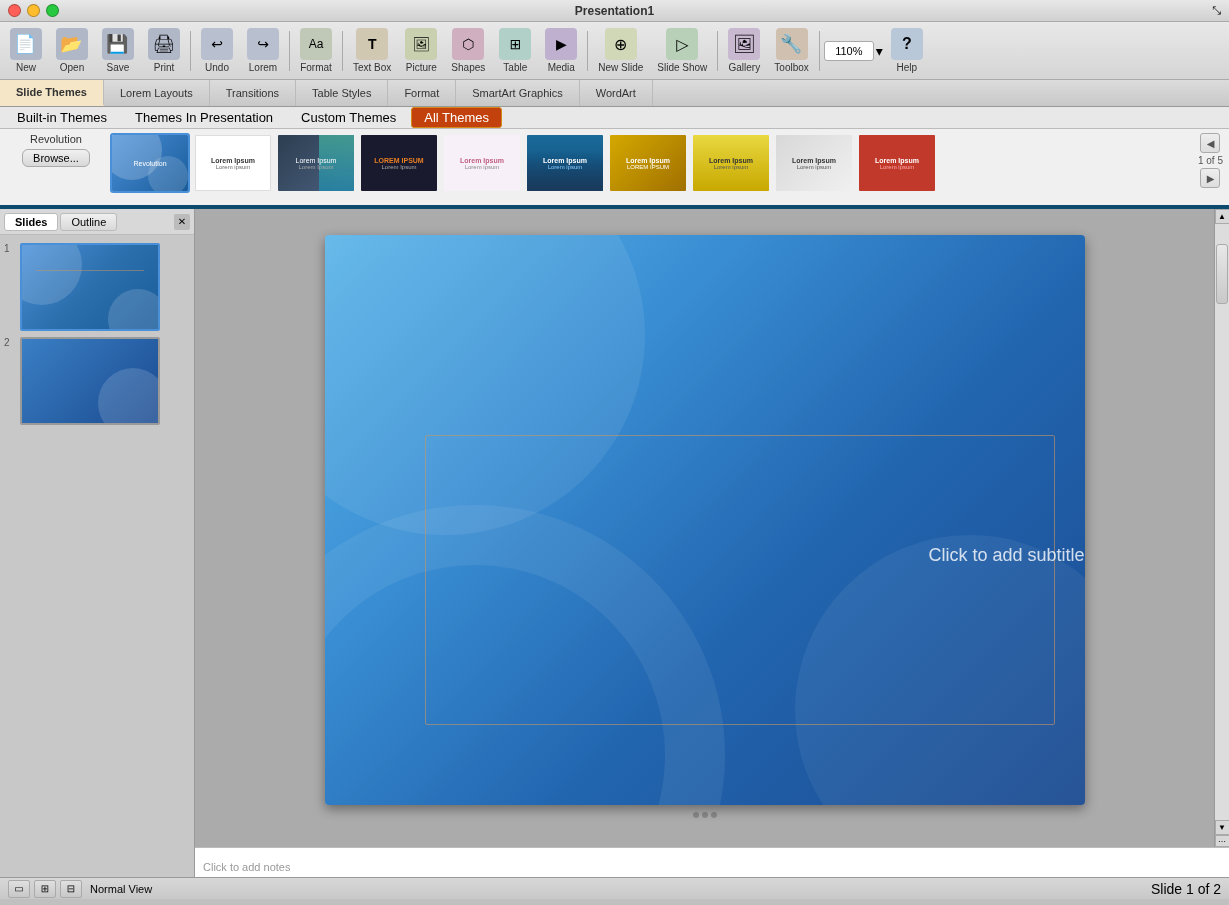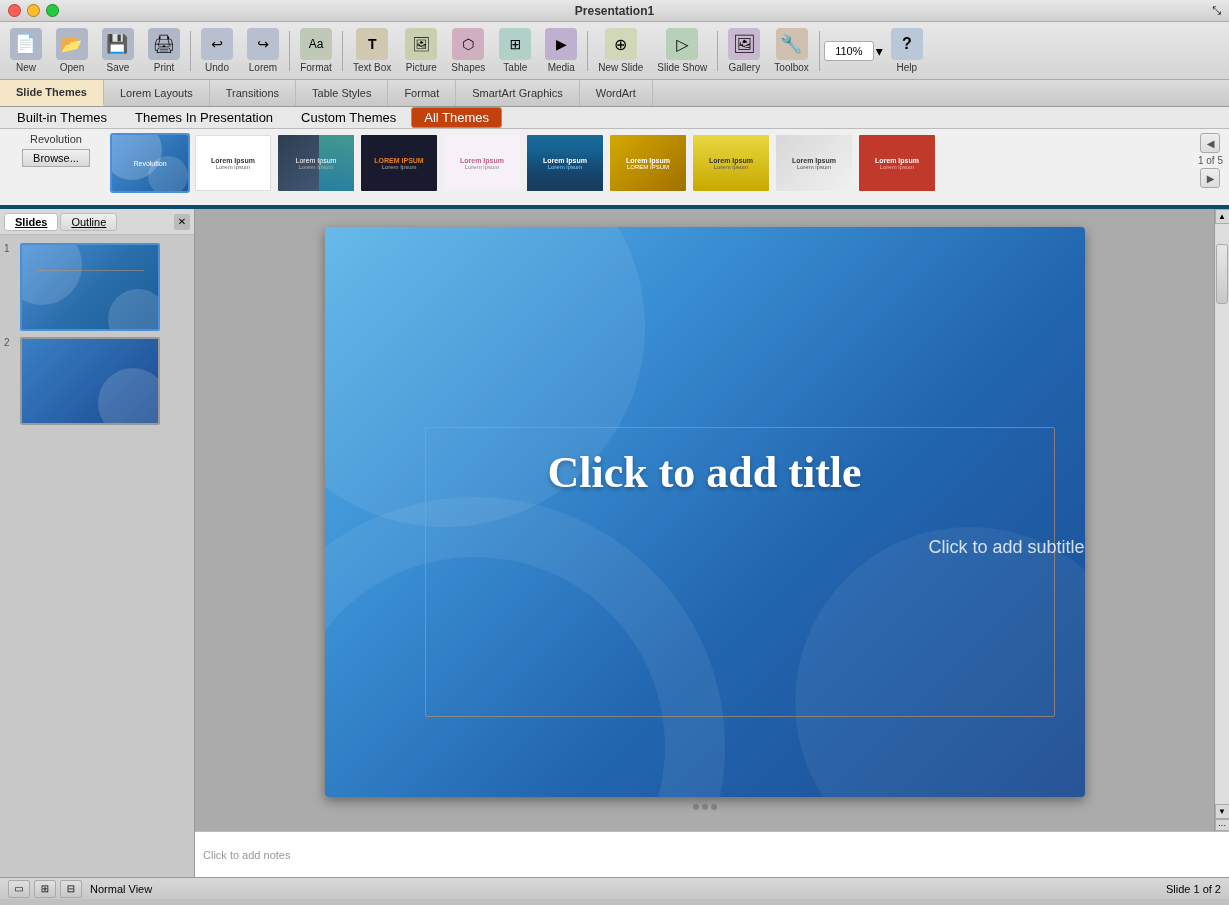--- a/index.html
+++ b/index.html
@@ -130,21 +130,21 @@
       width: 100px;
       font-size: 11px;
       color: #333;
       gap: 4px;
     }
     .browse-btn {
       padding: 2px 10px;
       font-size: 11px;
       background: linear-gradient(to bottom, #f0f0f0, #d8d8d8);
       border: 1px solid #aaa;
-      border-radius: 0;
+      border-radius: 6px;
       cursor: pointer;
     }
     .theme-thumbnails {
       display: flex;
       align-items: center;
       gap: 3px;
       overflow: hidden;
       flex: 1;
     }
     .theme-thumb {
@@ -201,21 +201,20 @@
       padding: 0 4px;
       gap: 2px;
     }
     .slide-panel-tab {
       padding: 2px 10px;
       font-size: 11px;
       cursor: pointer;
       border: 1px solid #bbb;
       border-radius: 3px;
       background: linear-gradient(to bottom, #f0f0f0, #d8d8d8);
-      text-decoration: underline;
     }
     .slide-panel-tab.active { background: white; font-weight: bold; }
     .close-panel-btn {
       margin-left: auto;
       width: 16px; height: 16px;
       background: #bbb;
       border-radius: 2px;
       display: flex; align-items: center; justify-content: center;
       cursor: pointer;
       font-size: 10px;
@@ -368,28 +367,28 @@
       left: 1px;
       right: 1px;
       height: 60px;
       background: linear-gradient(to bottom, #e8e8e8, #c8c8c8);
       border: 1px solid #aaa;
       border-radius: 3px;
     }
 
     
     .notes-area {
-      height: 46px;
+      height: 30px;
       background: white;
       border-top: 1px solid #bbb;
       padding: 4px 8px;
       font-size: 11px;
       color: #999;
       display: flex;
-      align-items: center;
+      align-items: flex-end;
     }
 
     
     .status-bar {
       height: 22px;
       background: linear-gradient(to bottom, #d8d8d8, #c8c8c8);
       border-top: 1px solid #999;
       display: flex;
       align-items: center;
       padding: 0 8px;
@@ -647,21 +646,20 @@
 
   <div style="flex:1;display:flex;flex-direction:column;background:#ababab;">
     <div style="flex:1;display:flex;">
 
       <div class="slide-area">
         <div class="slide-canvas">
           <div class="slide-decor-circle-1"></div>
           <div class="slide-decor-circle-2"></div>
           <div class="slide-decor-arc"></div>
           <div class="slide-title-box"></div>
-          <div class="slide-title-text">Click to add title</div>
           <div class="slide-subtitle-text">Click to add subtitle</div>
         </div>
 
         <div style="height:12px;width:760px;display:flex;align-items:center;justify-content:center;gap:3px;margin-top:4px;">
           <div style="width:6px;height:6px;border-radius:50%;background:#888;"></div>
           <div style="width:6px;height:6px;border-radius:50%;background:#888;"></div>
           <div style="width:6px;height:6px;border-radius:50%;background:#888;"></div>
         </div>
       </div>
 
@@ -681,14 +679,14 @@
   </div>
 </div>
 
 <div class="status-bar">
   <div class="view-buttons">
     <div class="view-btn">▭</div>
     <div class="view-btn">⊞</div>
     <div class="view-btn">⊟</div>
     <span style="margin-left:4px;font-size:11px;">Normal View</span>
   </div>
-  <span style="font-size:11px;">Slide 1 of 2</span>
+  <span style="font-size:14px;">Slide 1 of 2</span>
 </div>
 
 </body></html>

